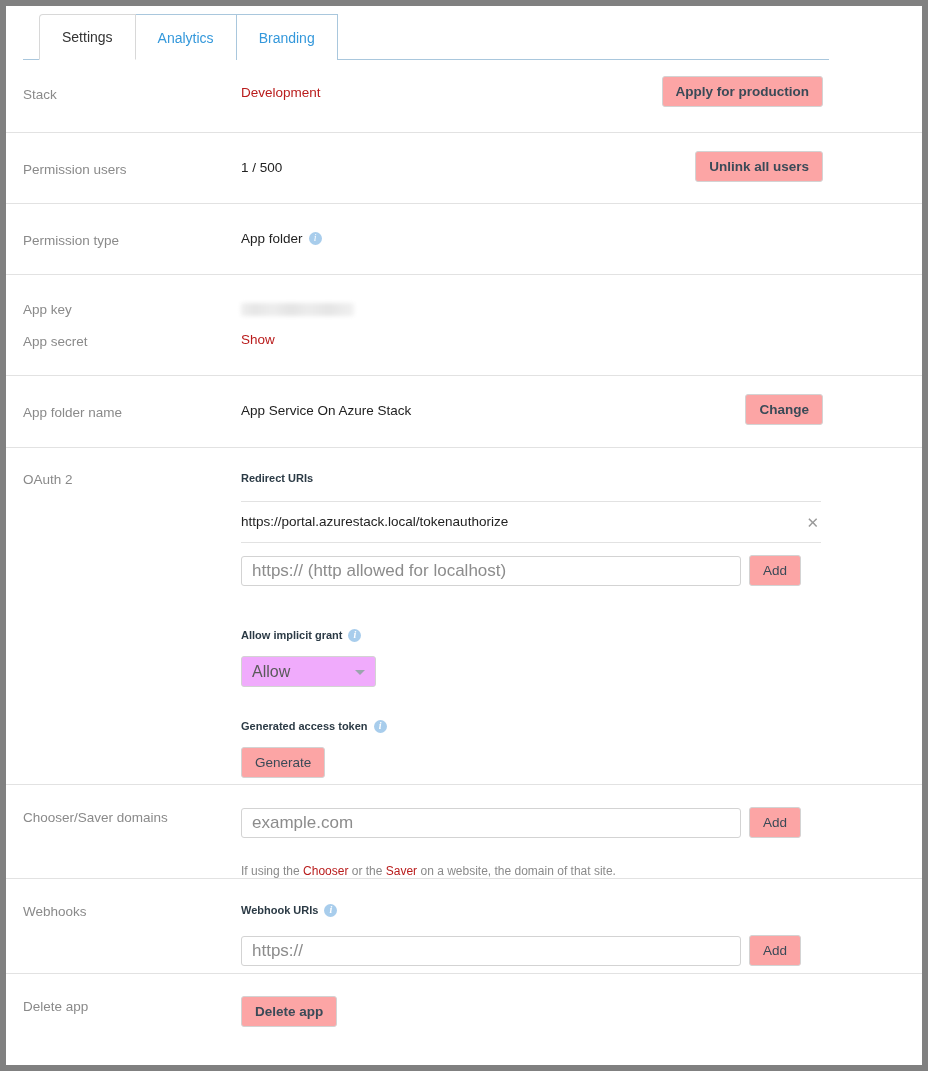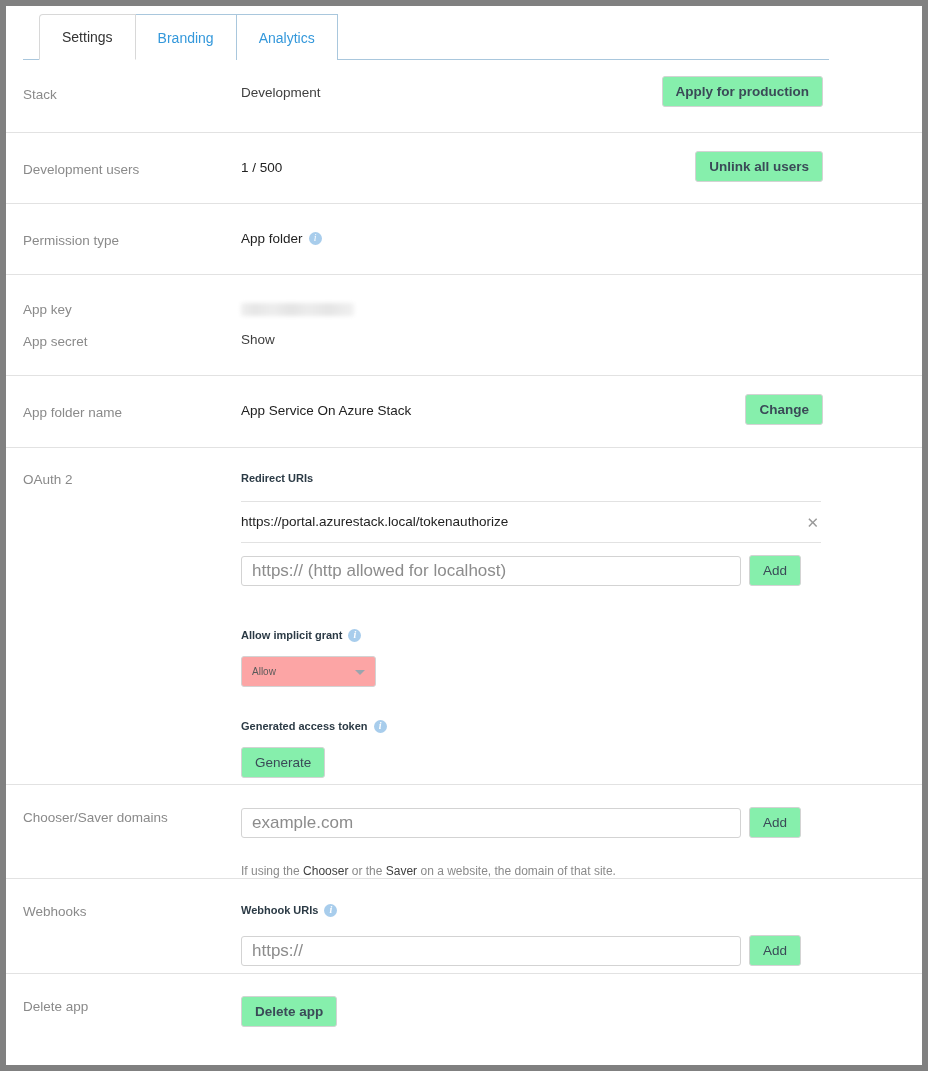--- a/index.html
+++ b/index.html
@@ -94,33 +94,33 @@
     color: #222;
     line-height: 18px;
     position: relative;
   }
   .right-slot {
     position: absolute;
     right: 0;
     top: 0;
   }
 
-  .link { color: #404040; text-decoration: none; cursor: pointer; }
+  .link { color: #b91c1c; text-decoration: none; cursor: pointer; }
 
   
   .btn {
     display: inline-flex;
     align-items: center;
     justify-content: center;
     height: 31px;
     padding: 0 13px;
     font-size: 13.5px;
     font-family: "Liberation Sans", sans-serif;
     color: #3a4a57;
-    background: #86efac;
+    background: #fca5a5;
     border: 1px solid #d3d3d3;
     border-radius: 3px;
     cursor: pointer;
     white-space: nowrap;
   }
   .btn.strong { font-weight: bold; }
 
   
   .inp {
     height: 30px;
@@ -188,23 +188,23 @@
     line-height: 1;
   }
 
   
   .sel-wrap { position: relative; width: 135px; margin-top: 12px; }
   .sel {
     width: 135px;
     height: 31px;
     border: 1px solid #d3d3d3;
     border-radius: 3px;
-    background: #fca5a5;
+    background: #f0abfc;
     padding: 0 26px 0 10px;
-    font-size: 10px;
+    font-size: 16px;
     font-family: "Liberation Sans", sans-serif;
     color: #5a5a5a;
     appearance: none;
     -webkit-appearance: none;
     outline: none;
     cursor: pointer;
   }
   .sel-arrow {
     position: absolute;
     right: 11px; top: 14px;
@@ -237,44 +237,44 @@
 </head>
 <body>
 
 <div class="frame">
 
   <div class="tabbar">
     <div class="tab active">
       <span>Settings</span>
     </div>
     <div class="tab">
+      <span>Analytics</span>
+    </div>
+    <div class="tab">
       <span>Branding</span>
-    </div>
-    <div class="tab">
-      <span>Analytics</span>
     </div>
   </div>
 
   <div class="content">
 
     <div class="row first" style="height:72px;">
       <div class="row-inner" style="padding-top:24px;">
         <div class="lbl">Stack</div>
         <div class="val">
           <span class="link">Development</span>
         </div>
         <div class="right-slot" style="top:16px;">
           <button class="btn strong">Apply for production</button>
         </div>
       </div>
     </div>
 
     <div class="row" style="height:71px;">
       <div class="row-inner" style="padding-top:26px;">
-        <div class="lbl">Development users</div>
+        <div class="lbl">Permission users</div>
         <div class="val">1 / 500</div>
         <div class="right-slot" style="top:18px;">
           <button class="btn strong">Unlink all users</button>
         </div>
       </div>
     </div>
 
     <div class="row" style="height:71px;">
       <div class="row-inner" style="padding-top:26px;">
         <div class="lbl">Permission type</div>

